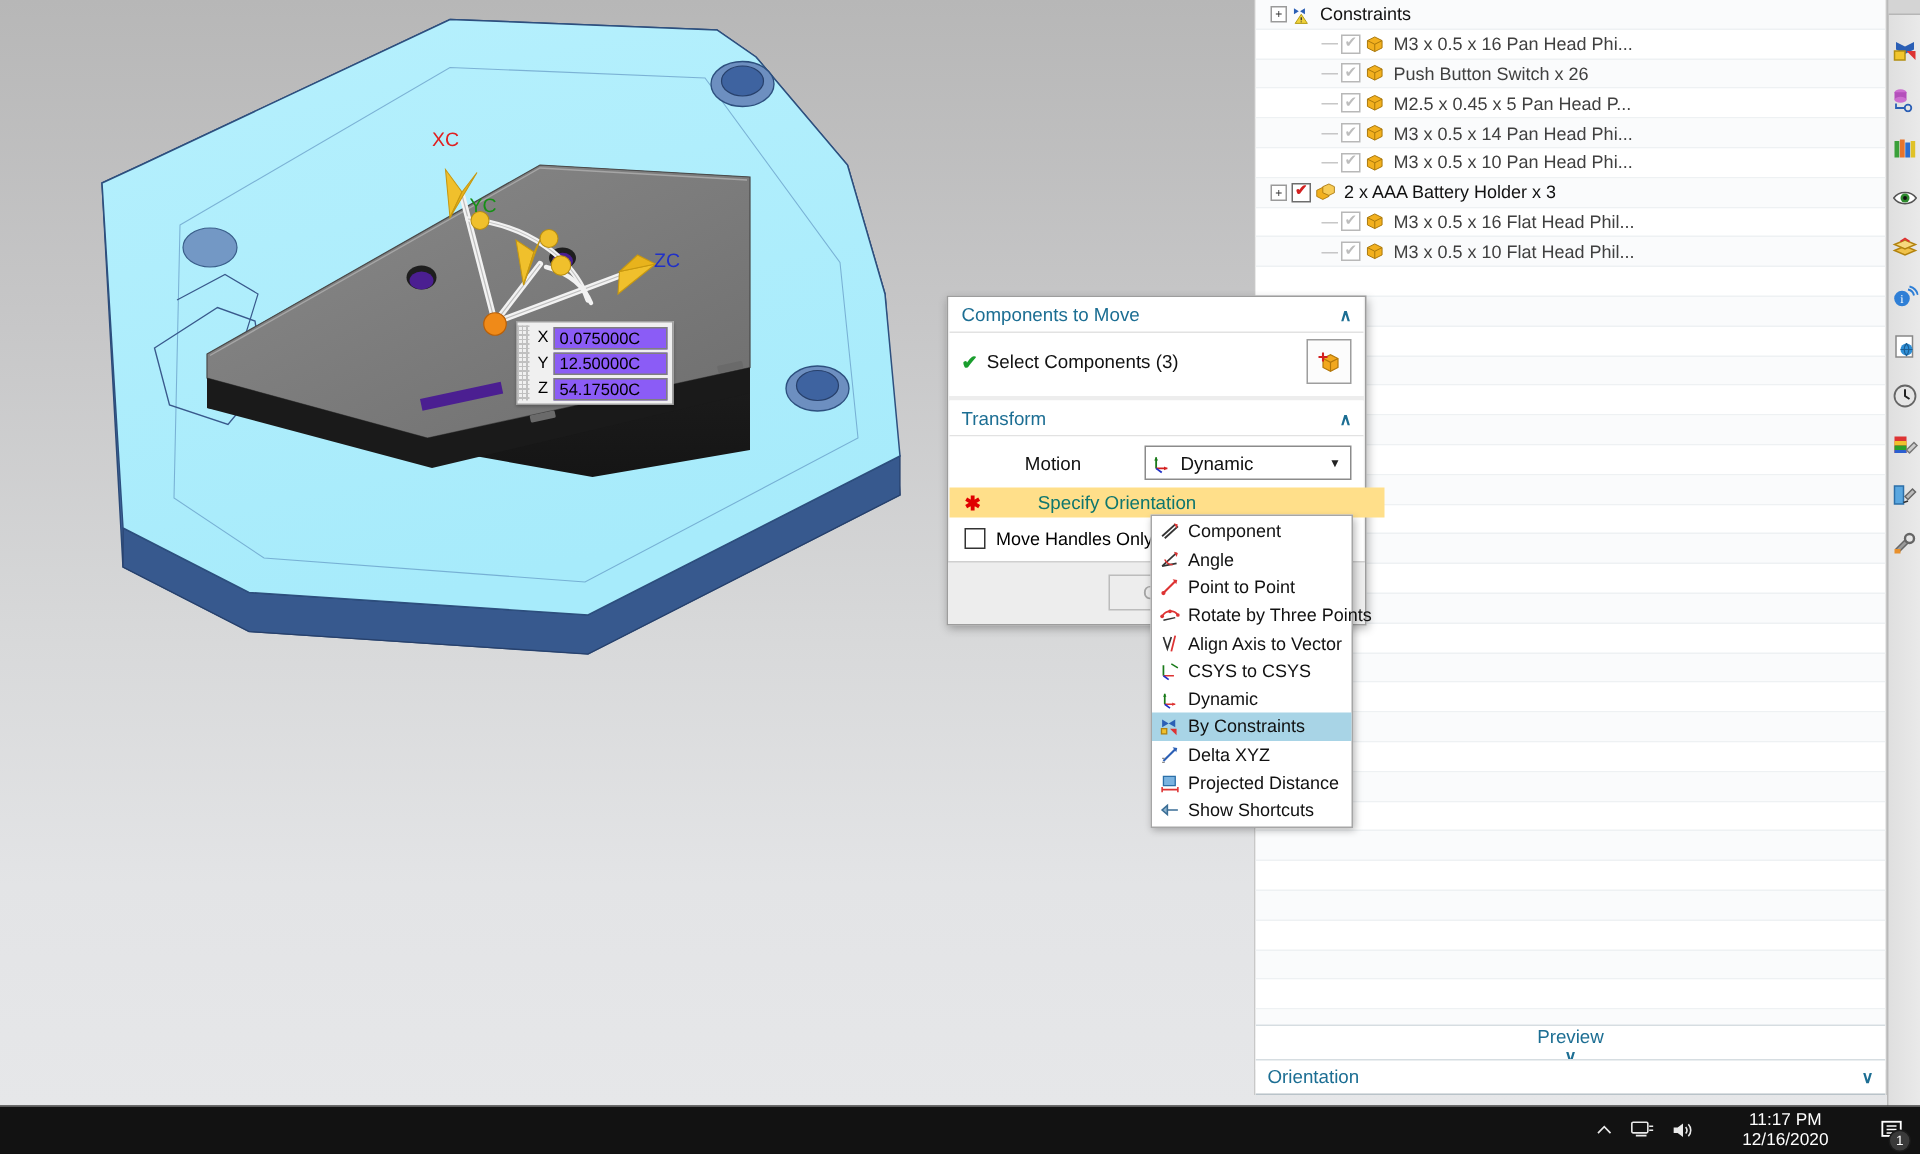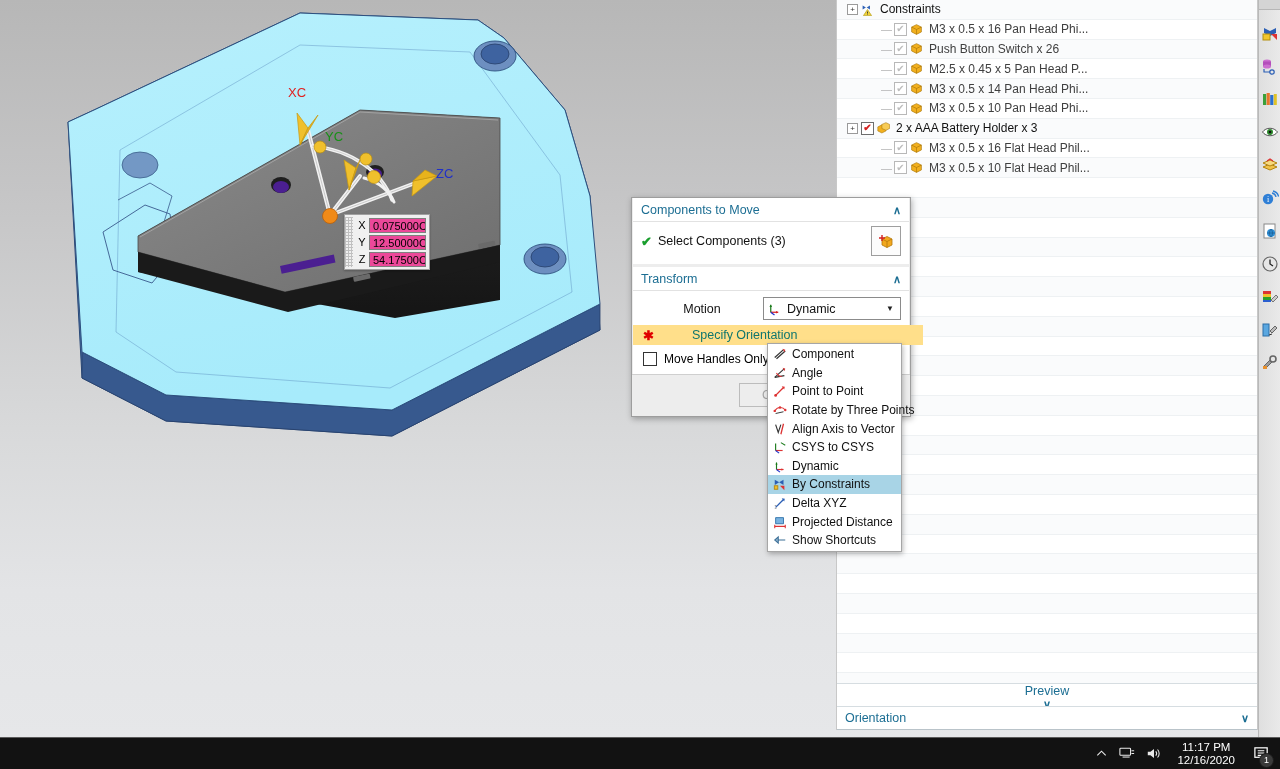--- a/index.html
+++ b/index.html
@@ -12,42 +12,42 @@
   }
   
   #viewport{
     position:absolute;left:0;top:0;width:1280px;height:738px;
     background:linear-gradient(to bottom,#b7b7b7 0%,#c6c6c7 28%,#d8d9da 58%,#e3e4e6 80%,#e6e7e9 100%);
   }
   #model-svg{position:absolute;left:0;top:0;}
   
   .axis-label{position:absolute;font-family:"Liberation Sans",sans-serif;font-size:13px;font-weight:400;}
   #lbl-xc{left:288px;top:85px;color:#e02020;}
-  #lbl-yc{left:313px;top:129px;color:#169016;margin-left:12px;}
+  #lbl-yc{left:313px;top:129px;color:#169016;}
   #lbl-zc{left:436px;top:166px;color:#2030c8;}
 
   
   #coord-box{
     position:absolute;left:344px;top:214px;
     background:#f0f0f0;border:1px solid #a0a0a0;
     display:flex;align-items:stretch;
     box-shadow:0 1px 2px rgba(0,0,0,.25);
     padding:2px 3px 2px 0;
   }
   #coord-grip{
     width:8px;background:
       repeating-linear-gradient(to bottom,#9a9a9a 0 1px,transparent 1px 3px),
       repeating-linear-gradient(to right,#9a9a9a 0 1px,transparent 1px 3px);
     opacity:.55;margin-right:2px;
   }
   .coord-rows{display:flex;flex-direction:column;gap:1px;}
   .coord-row{display:flex;align-items:center;height:16px;}
   .coord-key{width:14px;text-align:center;font-size:11px;color:#000;}
   .coord-val{
-    width:57px;height:15px;line-height:15px;background:#ec4899;border:1px solid #7f7f7f;
+    width:76px;height:15px;line-height:15px;background:#8b5cf6;border:1px solid #7f7f7f;
     font-size:11px;padding-left:3px;color:#000;overflow:hidden;white-space:nowrap;
     box-sizing:border-box;
   }
 
   
   #dialog{
     position:absolute;left:631px;top:197px;width:278px;
     background:#ededed;border:1px solid #9d9d9d;
     box-shadow:1px 2px 6px rgba(0,0,0,.3);
     font-size:12px;
@@ -166,21 +166,21 @@
 
   
   #taskbar{
     position:absolute;left:0;bottom:0;width:1280px;height:31px;background:#121212;
     border-top:1px solid #5b5b5b;
     display:flex;align-items:center;justify-content:flex-end;
     color:#fff;font-size:11px;
   }
   #tray{display:flex;align-items:center;gap:11px;padding-right:8px;}
   .tray-ico{display:flex;align-items:center;justify-content:center;color:#e9e9e9;}
-  #clock{display:flex;flex-direction:column;align-items:center;line-height:13px;font-size:11.5px;color:#fff;margin:0 4px;}
+  #clock{display:flex;flex-direction:column;align-items:center;line-height:13px;font-size:11.5px;color:#fff;margin:0 20px;}
   #notif{
     width:22px;height:22px;display:flex;align-items:center;justify-content:center;position:relative;color:#fff;
   }
   #notif .badge{
     position:absolute;right:-2px;bottom:-3px;width:13px;height:13px;border-radius:50%;
     background:#3a3a3a;color:#fff;font-size:9px;display:flex;align-items:center;justify-content:center;
     border:1px solid #1a1a1a;
   }
 </style>
 </head>

